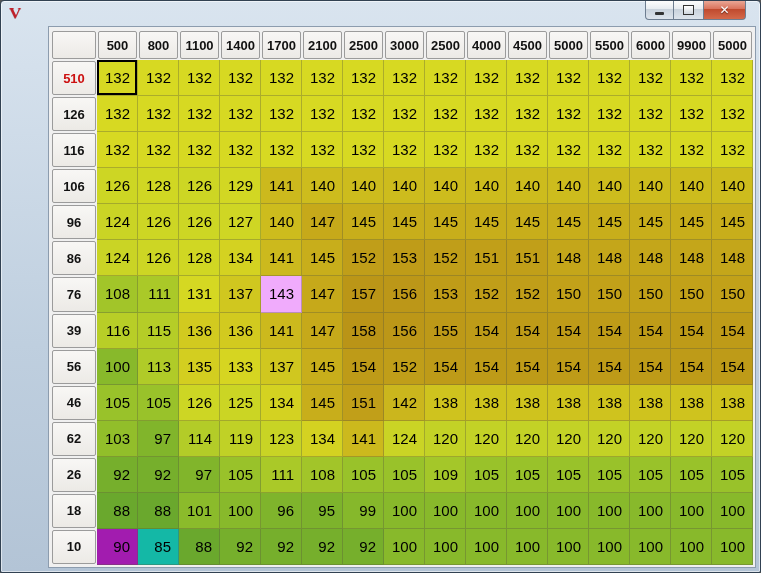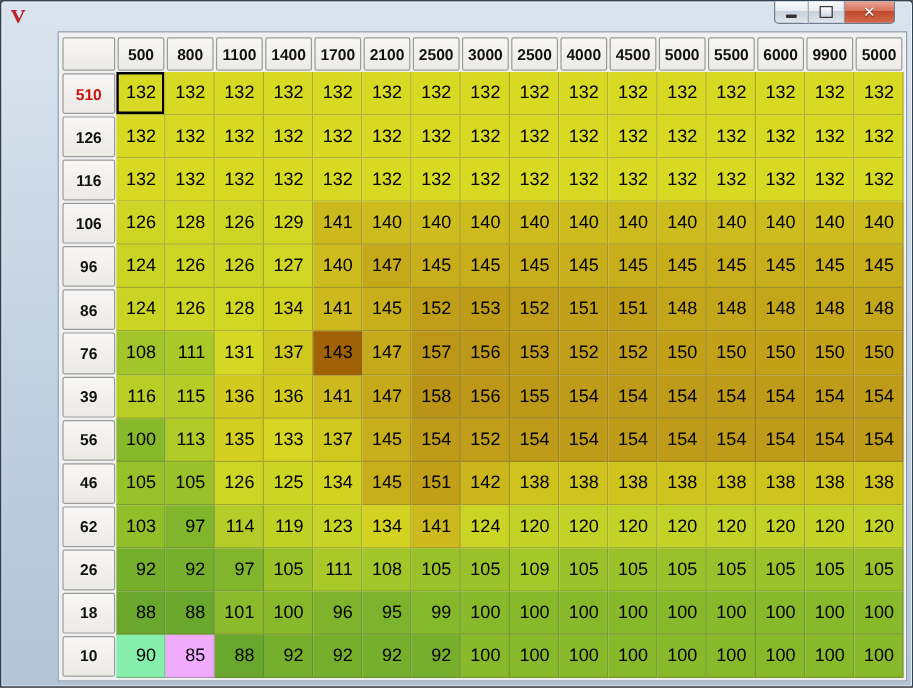--- a/index.html
+++ b/index.html
@@ -187,21 +187,21 @@
         <div class="vcell" style="background: rgb(196, 166, 26);">148</div>
         <div class="vcell" style="background: rgb(196, 166, 26);">148</div>
         <div class="vcell" style="background: rgb(196, 166, 26);">148</div>
         <div class="vcell" style="background: rgb(196, 166, 26);">148</div>
         <div class="vcell" style="background: rgb(196, 166, 26);">148</div>
         <div class="hcell">76</div>
         <div class="vcell" style="background: rgb(162, 197, 41);">108</div>
         <div class="vcell" style="background: rgb(170, 201, 40);">111</div>
         <div class="vcell" style="background: rgb(213, 216, 34);">131</div>
         <div class="vcell" style="background: rgb(208, 199, 31);">137</div>
-        <div class="vcell" style="background: #a16207;">143</div>
+        <div class="vcell" style="background: #f0abfc;">143</div>
         <div class="vcell" style="background: rgb(198, 169, 26);">147</div>
         <div class="vcell" style="background: rgb(187, 150, 23);">157</div>
         <div class="vcell" style="background: rgb(188, 151, 24);">156</div>
         <div class="vcell" style="background: rgb(191, 156, 24);">153</div>
         <div class="vcell" style="background: rgb(192, 158, 25);">152</div>
         <div class="vcell" style="background: rgb(192, 158, 25);">152</div>
         <div class="vcell" style="background: rgb(194, 161, 25);">150</div>
         <div class="vcell" style="background: rgb(194, 161, 25);">150</div>
         <div class="vcell" style="background: rgb(194, 161, 25);">150</div>
         <div class="vcell" style="background: rgb(194, 161, 25);">150</div>
@@ -302,22 +302,22 @@
         <div class="vcell" style="background: rgb(136, 185, 43);">100</div>
         <div class="vcell" style="background: rgb(136, 185, 43);">100</div>
         <div class="vcell" style="background: rgb(136, 185, 43);">100</div>
         <div class="vcell" style="background: rgb(136, 185, 43);">100</div>
         <div class="vcell" style="background: rgb(136, 185, 43);">100</div>
         <div class="vcell" style="background: rgb(136, 185, 43);">100</div>
         <div class="vcell" style="background: rgb(136, 185, 43);">100</div>
         <div class="vcell" style="background: rgb(136, 185, 43);">100</div>
         <div class="vcell" style="background: rgb(136, 185, 43);">100</div>
         <div class="hcell">10</div>
-        <div class="vcell" style="background: #86efac;">90</div>
-        <div class="vcell" style="background: #f0abfc;">85</div>
+        <div class="vcell" style="background: #a21caf;">90</div>
+        <div class="vcell" style="background: #14b8a6;">85</div>
         <div class="vcell" style="background: rgb(106, 168, 45);">88</div>
         <div class="vcell" style="background: rgb(118, 175, 44);">92</div>
         <div class="vcell" style="background: rgb(118, 175, 44);">92</div>
         <div class="vcell" style="background: rgb(118, 175, 44);">92</div>
         <div class="vcell" style="background: rgb(118, 175, 44);">92</div>
         <div class="vcell" style="background: rgb(136, 185, 43);">100</div>
         <div class="vcell" style="background: rgb(136, 185, 43);">100</div>
         <div class="vcell" style="background: rgb(136, 185, 43);">100</div>
         <div class="vcell" style="background: rgb(136, 185, 43);">100</div>
         <div class="vcell" style="background: rgb(136, 185, 43);">100</div>

